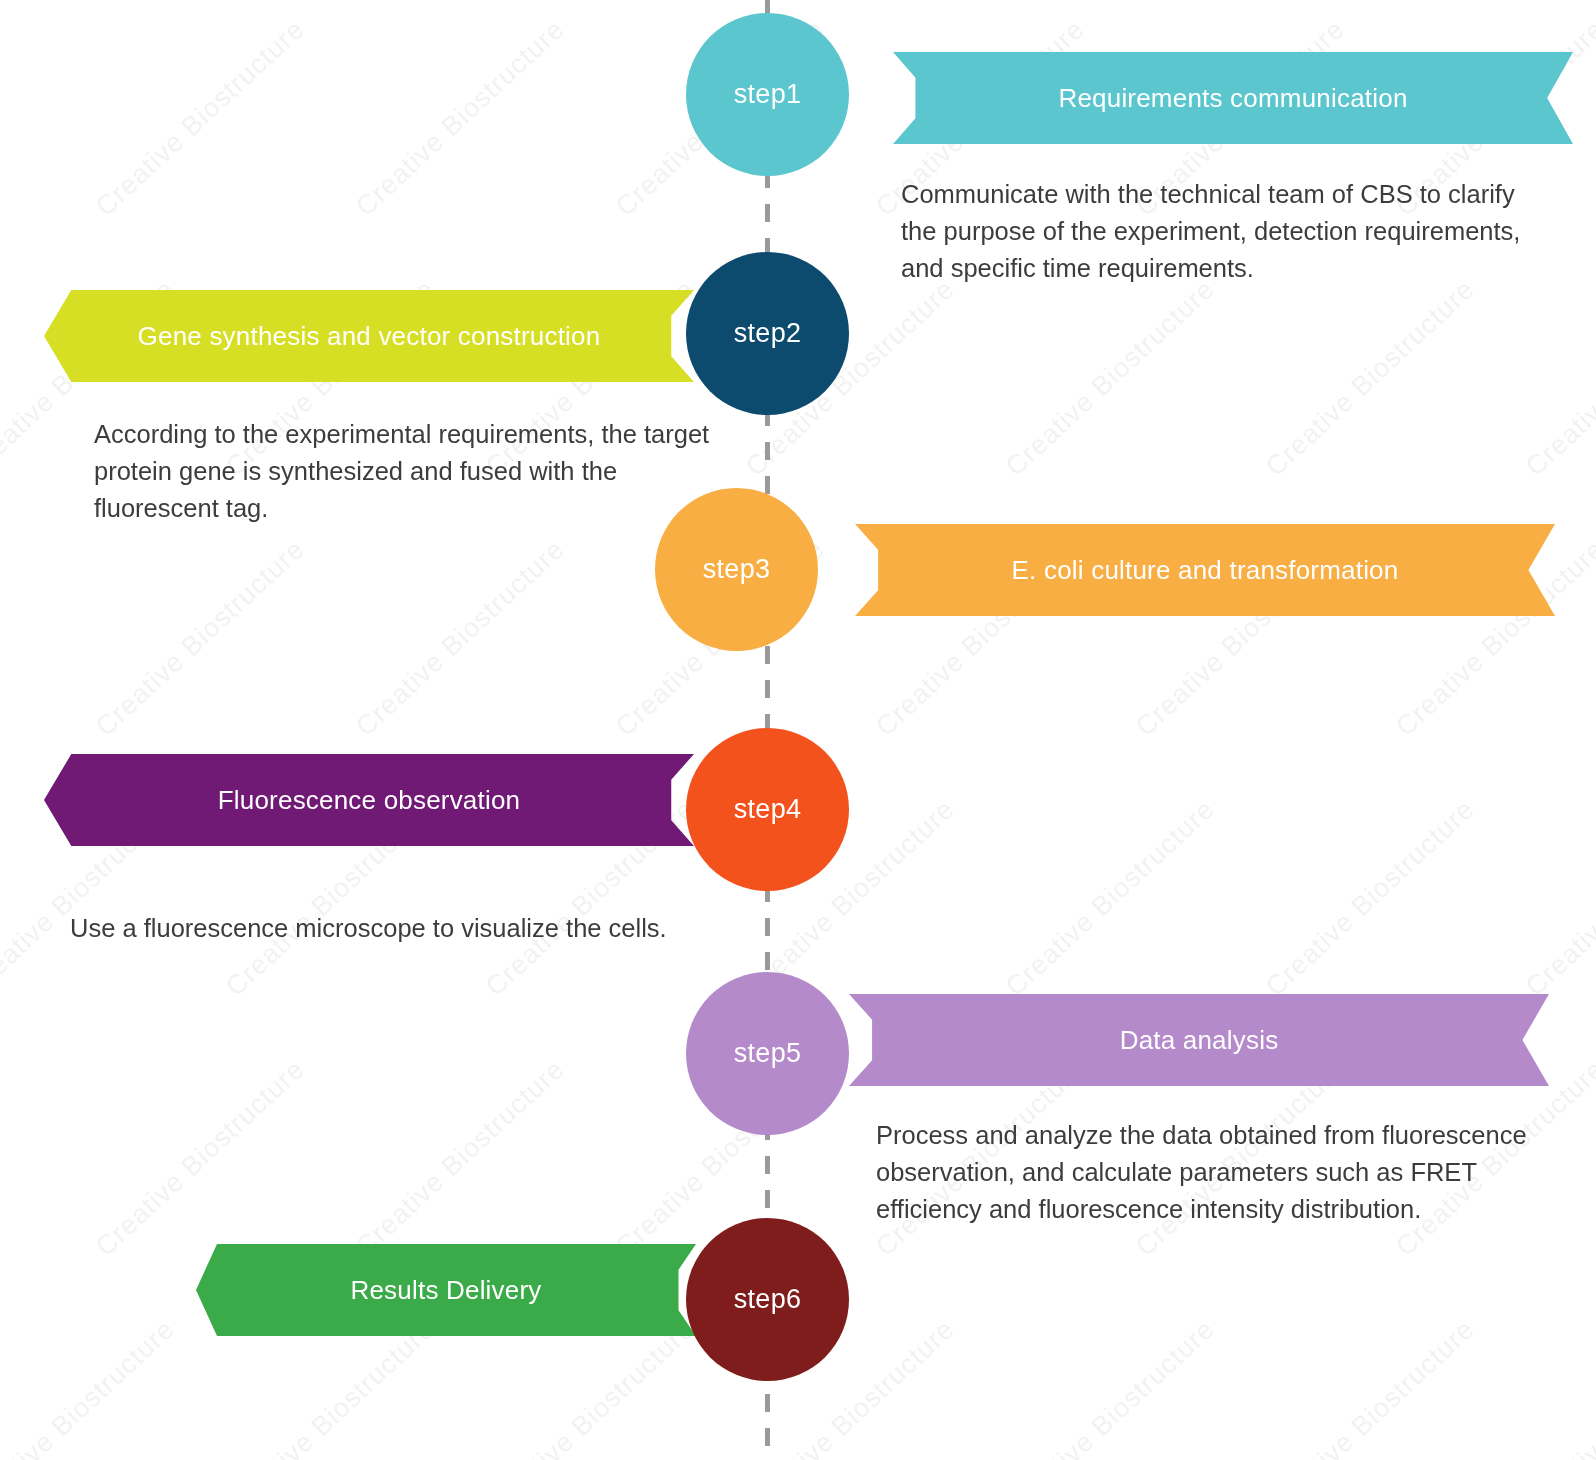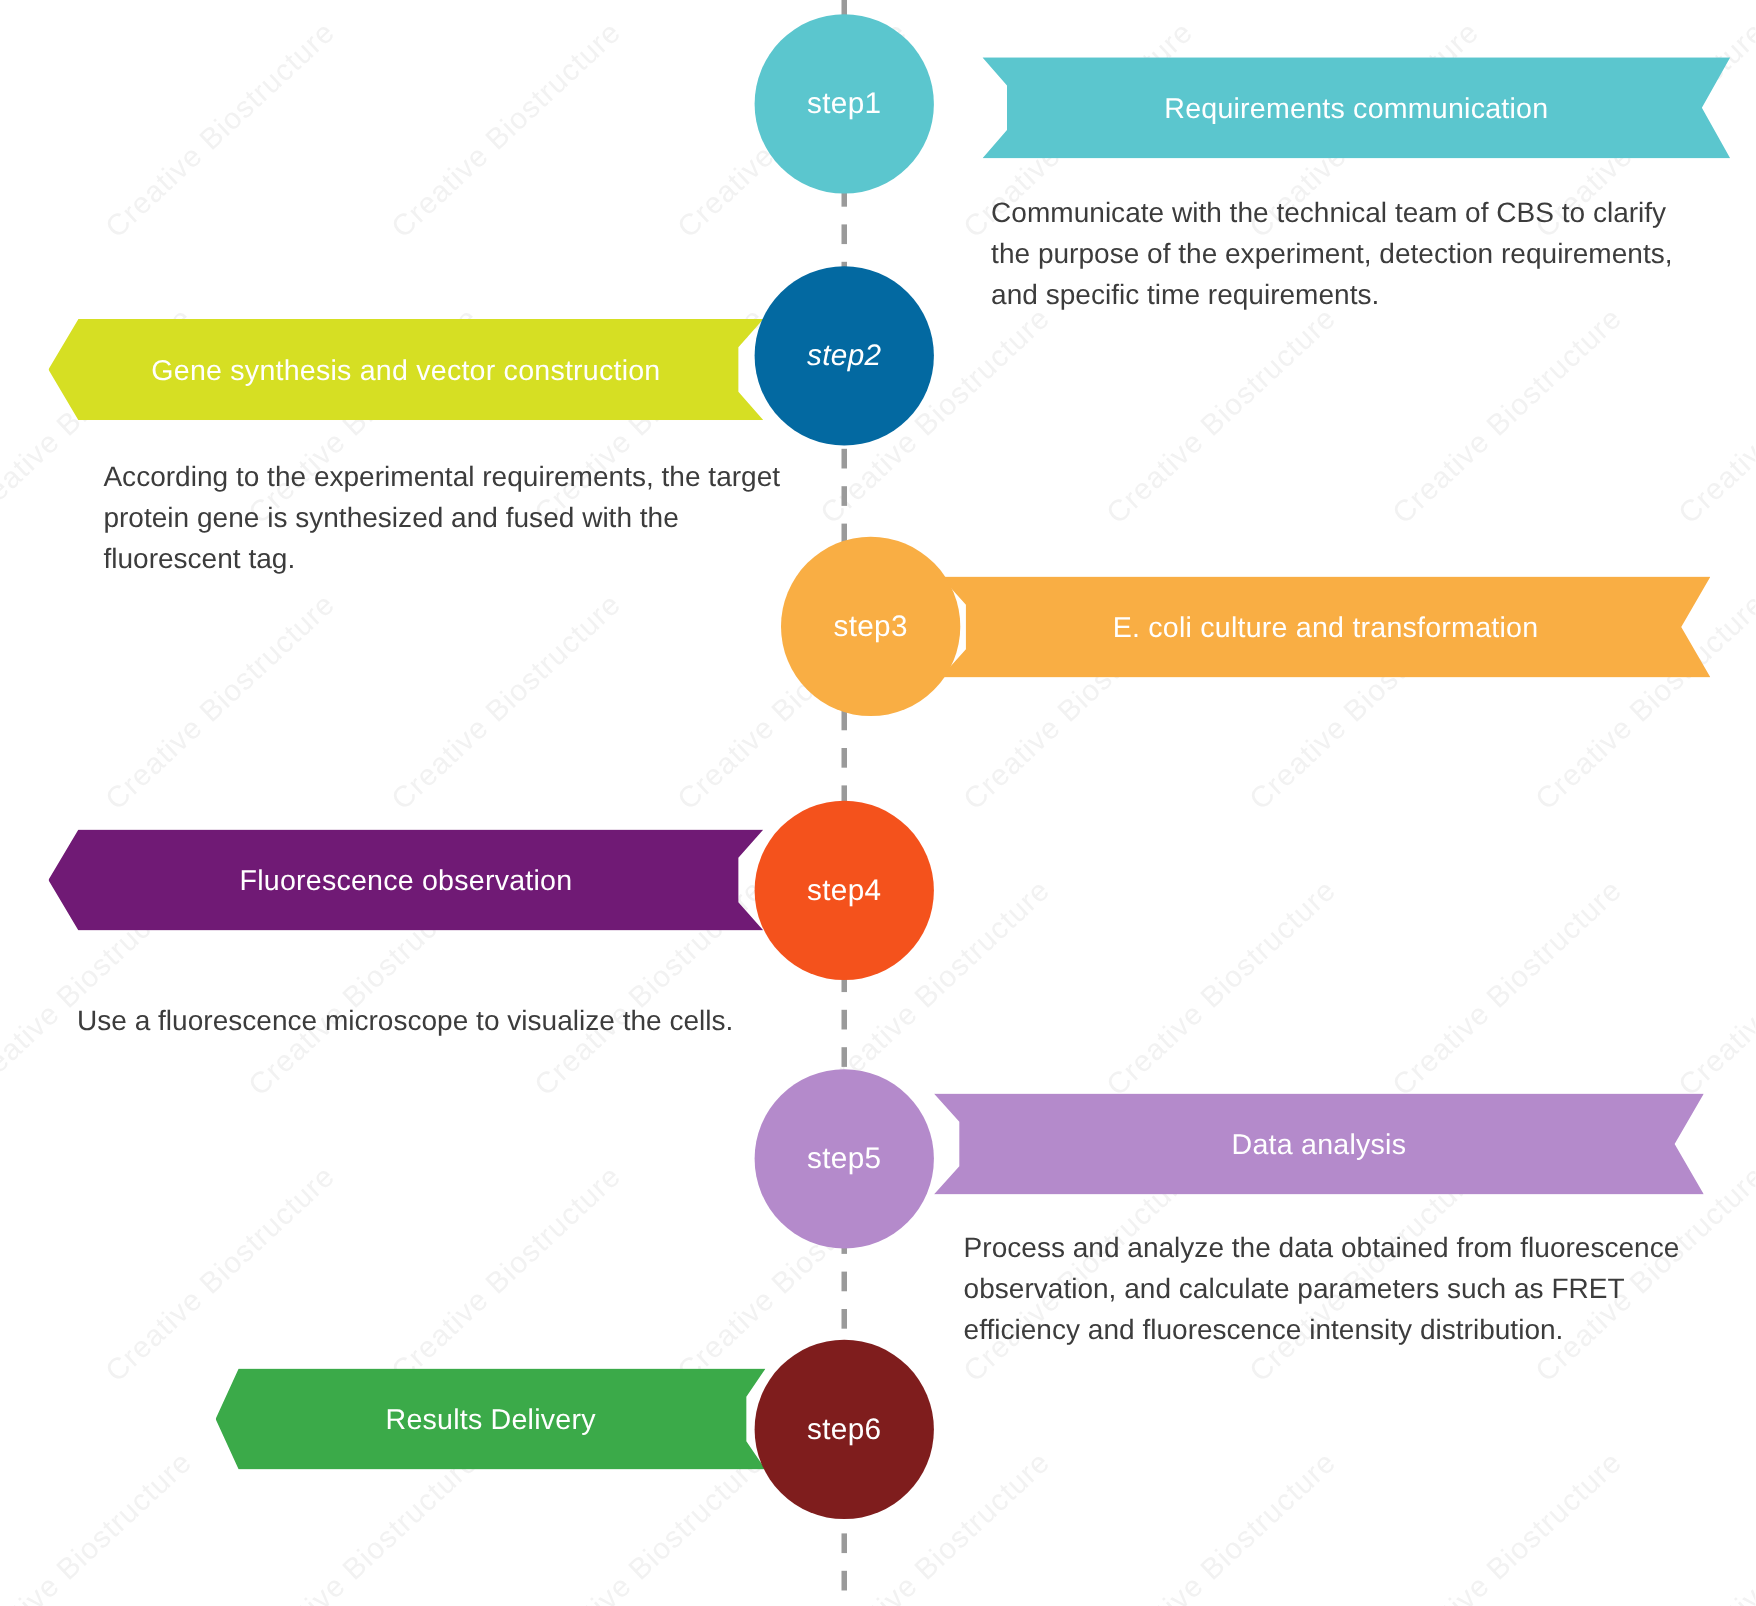--- a/index.html
+++ b/index.html
@@ -177,29 +177,29 @@
     <span class="ribbon-label">Requirements communication</span>
   </div>
   <div class="circle" style="left:686px; top:13px; background:#5BC6CE;">
     <span class="circle-label">step1</span>
   </div>
   <div class="desc" style="left:901px; top:176px; width:620px;">Communicate with the technical team of CBS to clarify the purpose of the experiment, detection requirements, and specific time requirements.</div>
 
   <div class="ribbon ribbon-left" style="left:44px; top:290px; width:650px; background:#D6DF23;">
     <span class="ribbon-label">Gene synthesis and vector construction</span>
   </div>
-  <div class="circle" style="left:686px; top:242px; background:#0369a1;font-style:italic;">
+  <div class="circle" style="left:686px; top:252px; background:#0c4a6e;">
     <span class="circle-label">step2</span>
   </div>
   <div class="desc" style="left:70px; top:416px; width:625px;margin-left:24px;">According to the experimental requirements, the target protein gene is synthesized and fused with the fluorescent tag.</div>
 
   <div class="ribbon ribbon-right" style="left:855px; top:524px; width:700px; background:#F9AE44;">
     <span class="ribbon-label">E. coli culture and transformation</span>
   </div>
-  <div class="circle" style="left:710px; top:488px; background:#F9AE44;">
+  <div class="circle" style="left:655px; top:488px; background:#F9AE44;">
     <span class="circle-label">step3</span>
   </div>
 
   <div class="ribbon ribbon-left" style="left:44px; top:754px; width:650px; background:#701a75;">
     <span class="ribbon-label">Fluorescence observation</span>
   </div>
   <div class="circle" style="left:686px; top:728px; background:#F4521C;">
     <span class="circle-label">step4</span>
   </div>
   <div class="desc" style="left:70px; top:910px; width:700px;">Use a fluorescence microscope to visualize the cells.</div>

